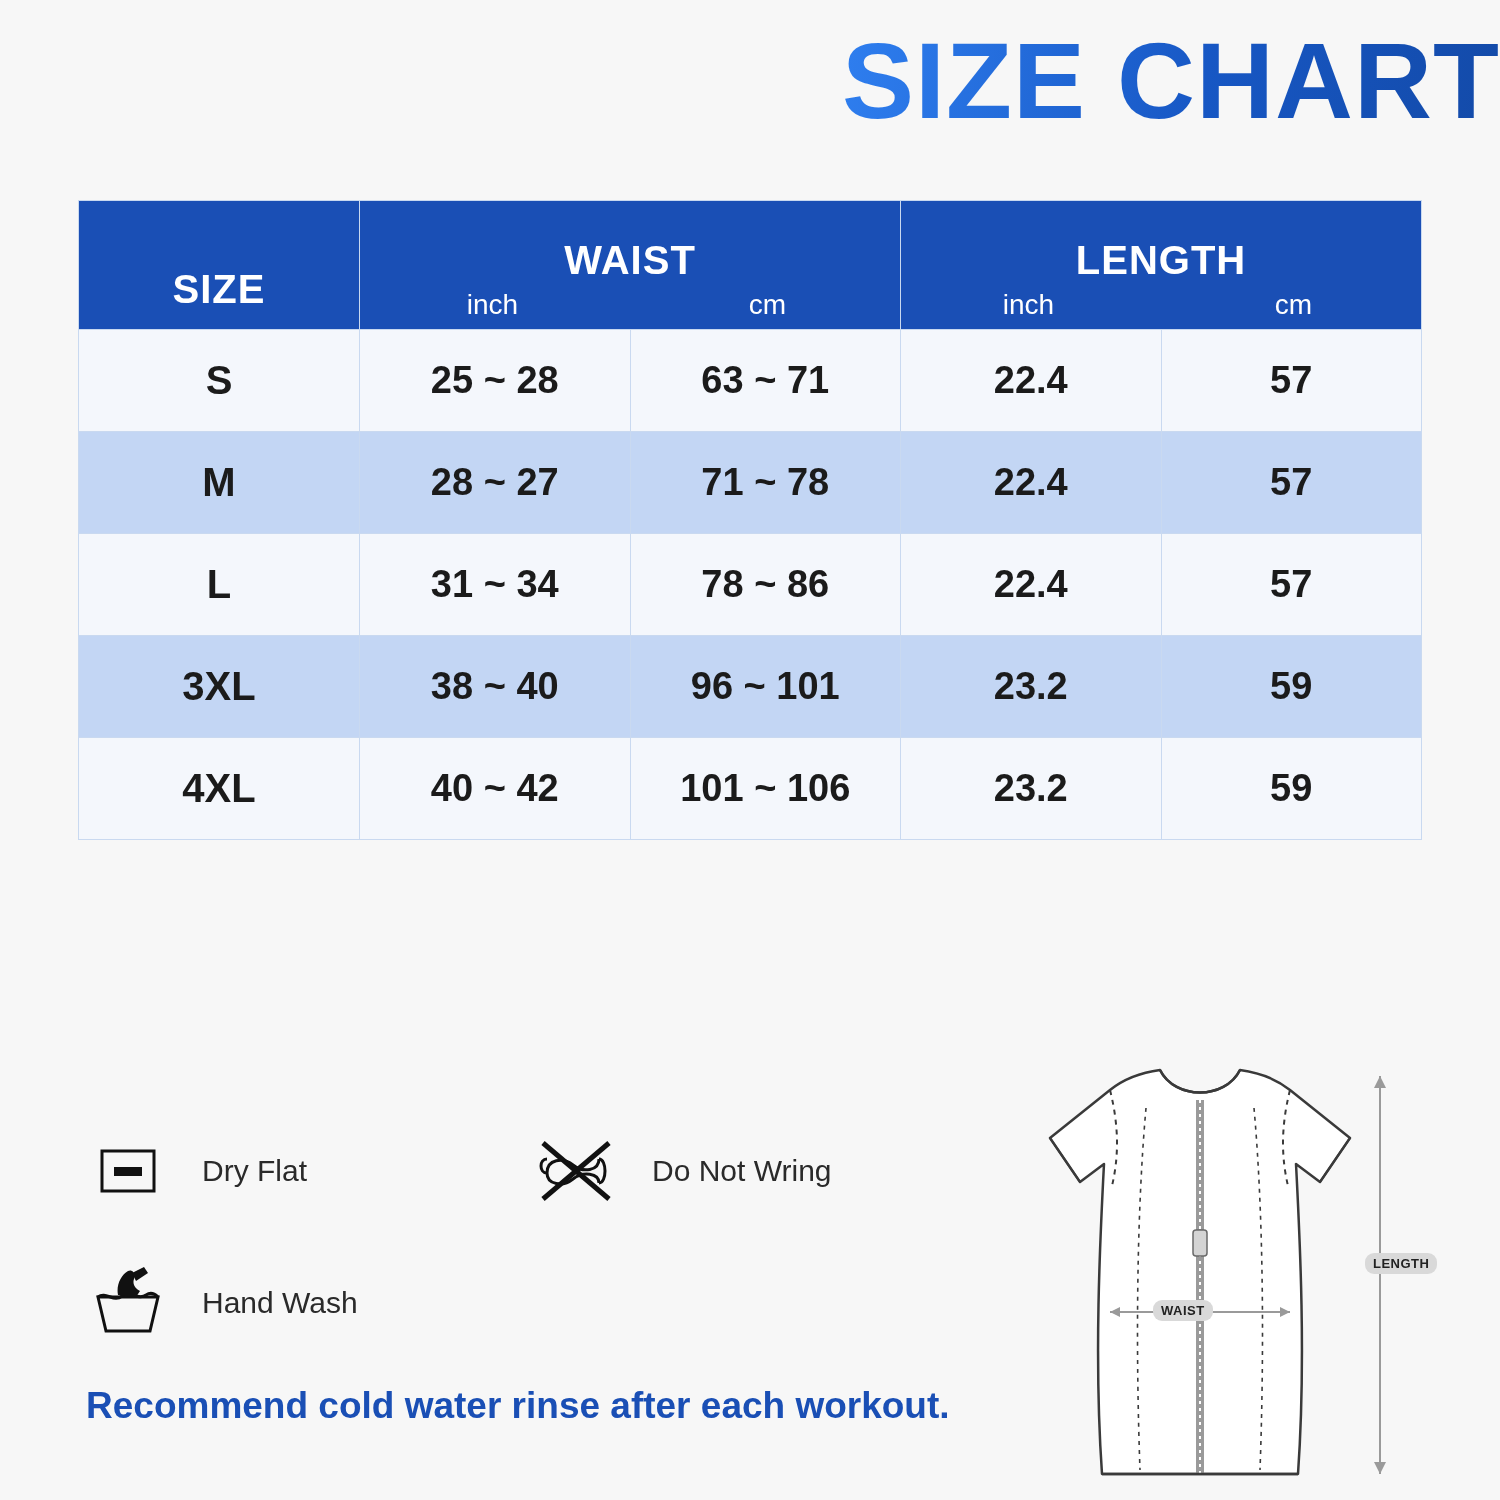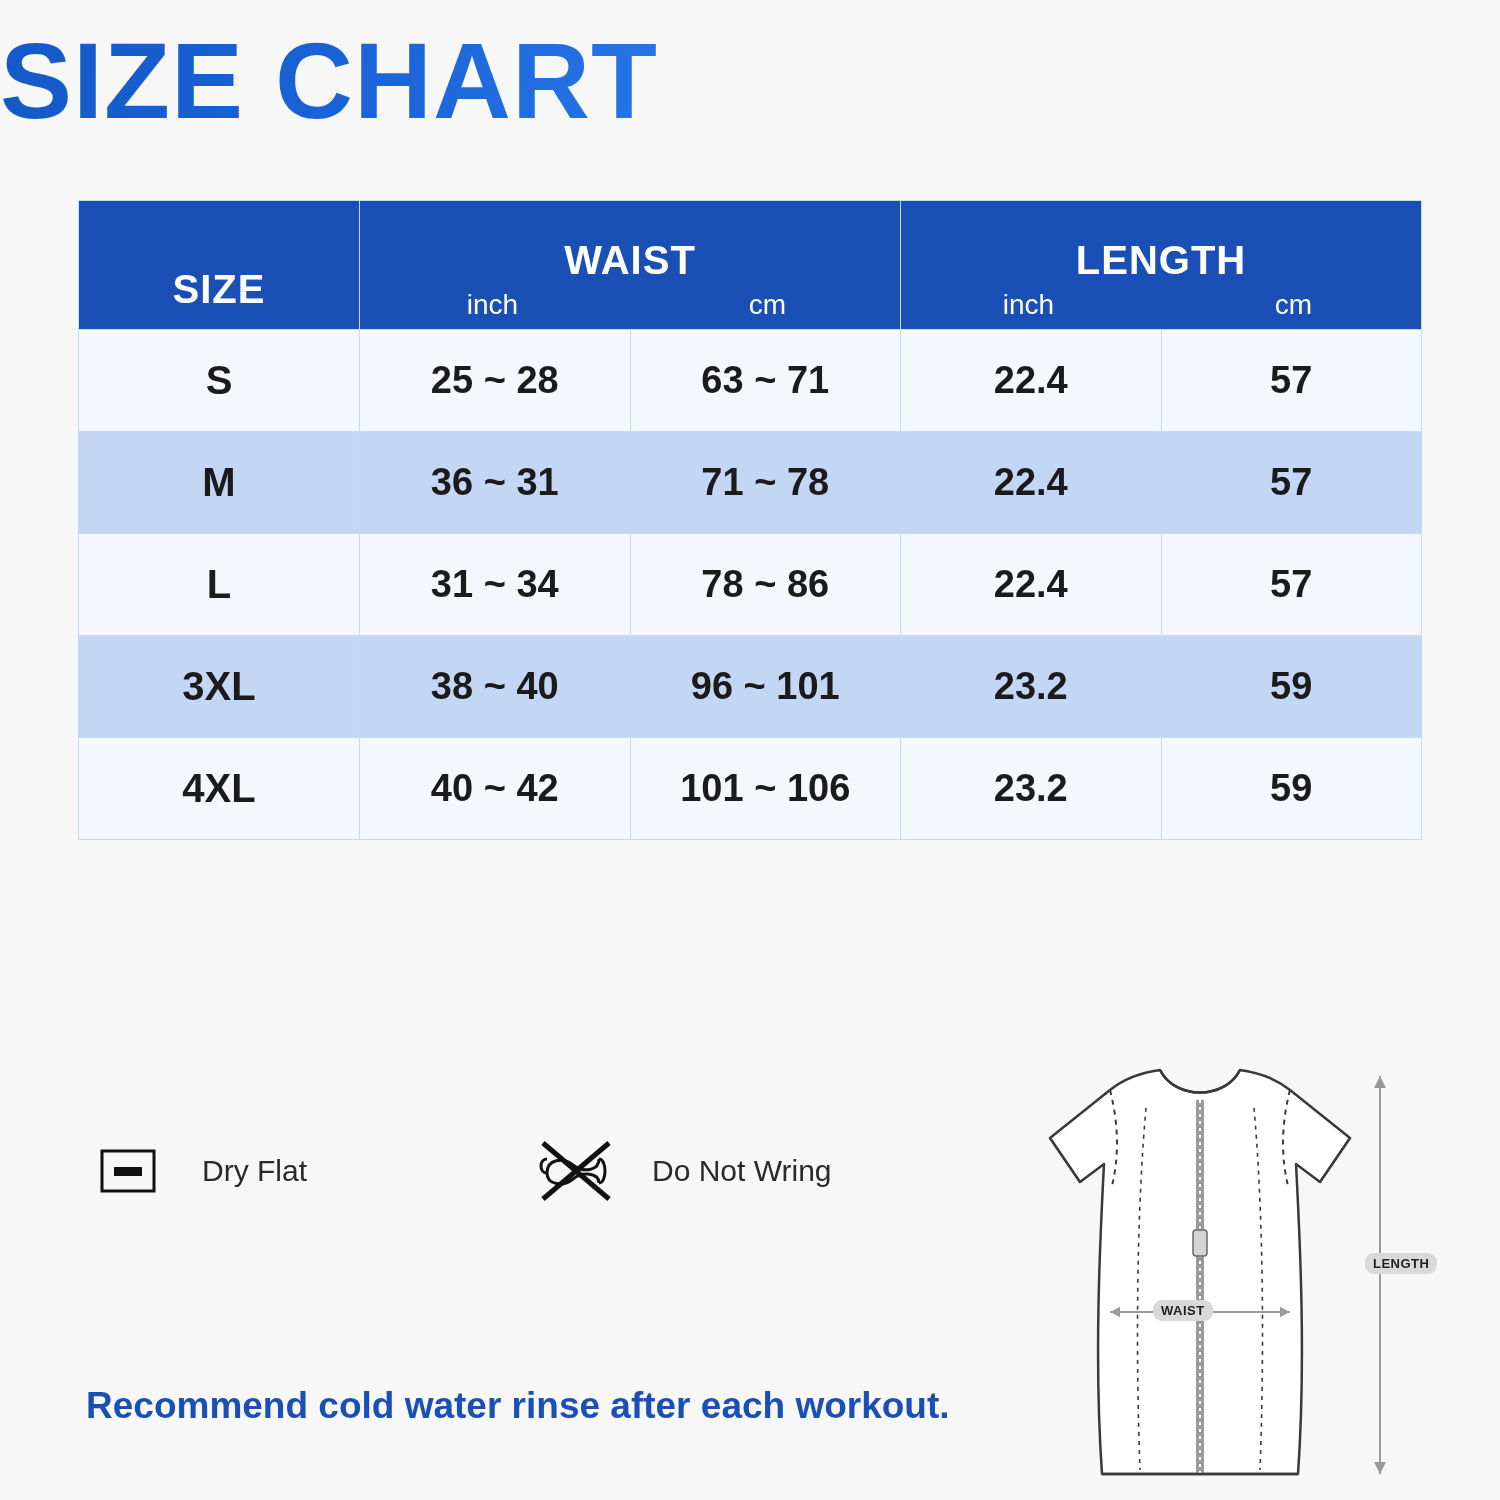--- a/index.html
+++ b/index.html
@@ -14,21 +14,21 @@
     overflow: hidden;
     position: relative;
   }
 
   
   .title {
     position: absolute;
     top: 22px;
     left: 0;
     width: 1500px;
-    text-align: left;
+    text-align: right;
     font-size: 108px;
     font-weight: bold;
     letter-spacing: 1px;
     background: linear-gradient(100deg, #1459c8 0%, #1a63d8 25%, #2f7ff0 55%, #1757c4 80%, #134aa8 100%);
     -webkit-background-clip: text;
     background-clip: text;
     color: transparent;
     line-height: 1.1;
     text-decoration: underline;
   }
@@ -184,21 +184,21 @@
     <tbody>
       <tr class="odd">
         <td class="size-cell">S</td>
         <td>25 ~ 28</td>
         <td>63 ~ 71</td>
         <td>22.4</td>
         <td>57</td>
       </tr>
       <tr class="even">
         <td class="size-cell">M</td>
-        <td>36 ~ 31</td>
+        <td>28 ~ 27</td>
         <td>71 ~ 78</td>
         <td>22.4</td>
         <td>57</td>
       </tr>
       <tr class="odd">
         <td class="size-cell">L</td>
         <td>31 ~ 34</td>
         <td>78 ~ 86</td>
         <td>22.4</td>
         <td>57</td>
@@ -240,20 +240,31 @@
           <path d="M66 26 C74 26, 74 50, 66 50" fill="none" stroke="#111" stroke-width="3"></path>
           <path d="M14 40 C6 40, 6 26, 14 26" fill="none" stroke="#111" stroke-width="3"></path>
           <line x1="10" y1="10" x2="76" y2="66" stroke="#111" stroke-width="5"></line>
           <line x1="76" y1="10" x2="10" y2="66" stroke="#111" stroke-width="5"></line>
         </svg>
       </span>
       <span class="care-label">Do Not Wring</span>
     </div>
   </div>
   <div class="care-row">
+    <div class="care-item">
+      <span class="care-icon">
+        <svg width="80" height="80" viewBox="0 0 80 80">
+          <path d="M10 34 H70 L62 68 H18 Z" fill="none" stroke="#111" stroke-width="3"></path>
+          <path d="M10 34 C18 28, 26 40, 34 33 C42 27, 50 38, 58 32 C64 28, 68 32, 70 34" fill="none" stroke="#111" stroke-width="3"></path>
+          <path d="M30 32 C28 22, 33 12, 40 8 C44 6, 48 10, 46 16 C44 22, 48 26, 52 28 L48 34 Z" fill="#111"></path>
+          <path d="M44 10 L56 4 L60 10 L48 18 Z" fill="#111"></path>
+        </svg>
+      </span>
+      <span class="care-label">Hand Wash</span>
+    </div>
   </div>
 </div>
 
 <div class="recommend">Recommend cold water rinse after each workout.</div>
 
 <div class="garment">
   <svg width="500" height="430" viewBox="0 0 500 430">
 
     <path d="M150 30 C165 18, 185 12, 200 10 C215 40, 265 40, 280 10 C295 12, 315 18, 330 30
              L390 78 L360 122 L336 104 C340 180, 346 300, 338 414

